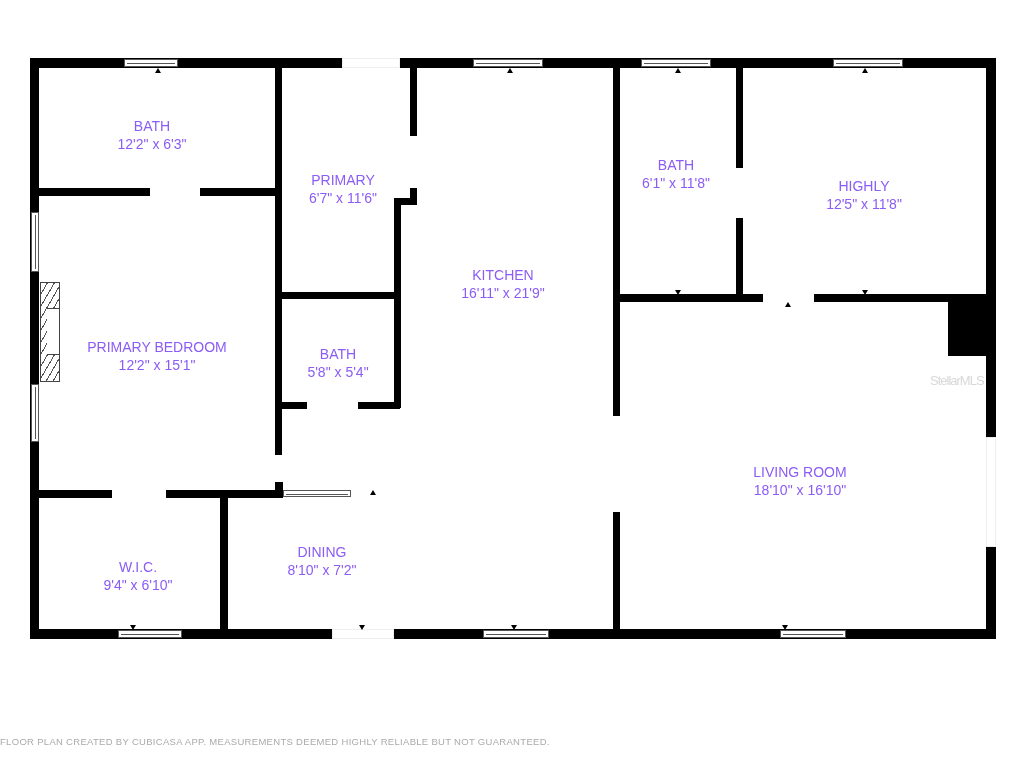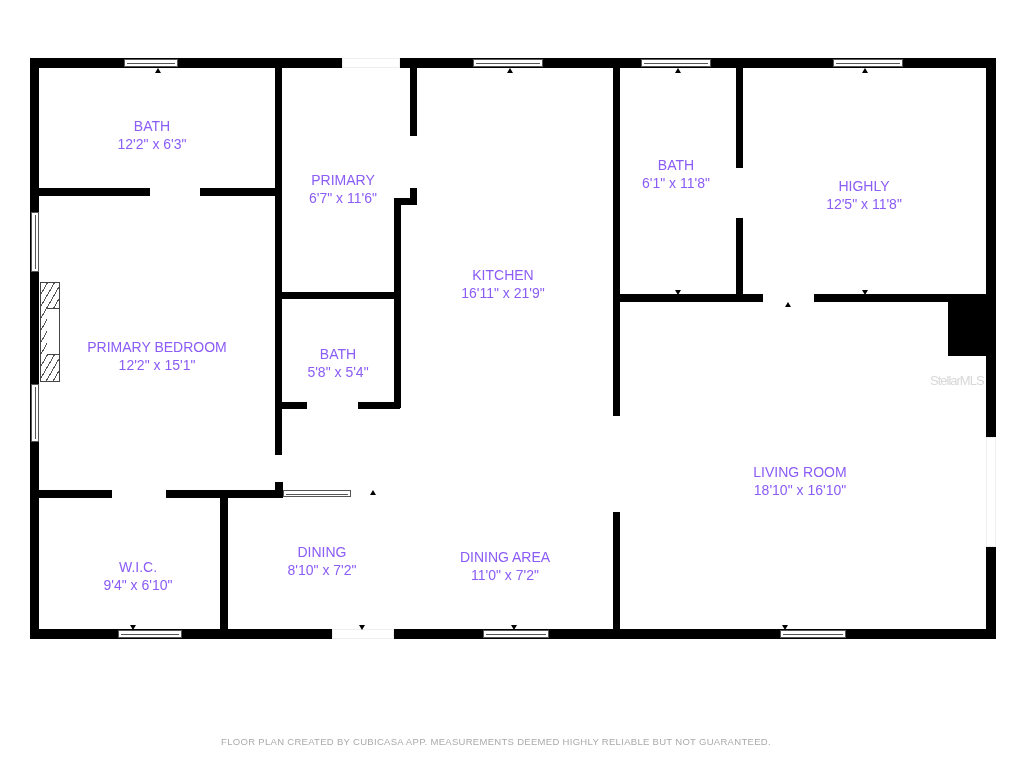--- a/index.html
+++ b/index.html
@@ -8,21 +8,21 @@
     .w { position: absolute; background: #000; }
     .win { position: absolute; background: #fff; border: 1px solid #555; box-sizing: border-box; }
     .win::after { content: ""; position: absolute; left: 2px; right: 2px; top: 50%; height: 1px; background: #555; }
     .win.v::after { left: 50%; top: 2px; bottom: 2px; right: auto; width: 1px; height: auto; }
     .label { position: absolute; text-align: center; color: #8b5cf6; font-size: 14px; line-height: 18px; transform: translate(-50%, -50%); white-space: nowrap; }
     .label .name, .label .dims { display: block; }
     .fp { position: absolute; left: 40px; top: 282px; width: 20px; height: 100px; border: 1px solid #444; box-sizing: border-box;
           background: repeating-linear-gradient(120deg, #fff 0 5px, #555 5px 6px); }
     .fp-inner { position: absolute; left: 6px; top: 25px; width: 12px; height: 45px; background: #fff; border-top: 1px solid #444; border-bottom: 1px solid #444; }
     .watermark { position: absolute; left: 930px; top: 373px; color: #d8d8d8; font-size: 13px; letter-spacing: -1px; }
-    .footer { position: absolute; left: 0; width: 992px; top: 736px; text-align: center; color: #aaa; font-size: 9.5px; letter-spacing: 0.3px; }
+    .footer { position: absolute; left: 0; width: 992px; top: 736px; color: #aaa; font-size: 9.5px; letter-spacing: 0.3px; }
     .tick { position: absolute; width: 0; height: 0; border-left: 3px solid transparent; border-right: 3px solid transparent; border-bottom: 5px solid #000; }
     .tick.down { border-bottom: none; border-top: 5px solid #000; }
   </style>
 </head>
 <body>
 
 <div class="plan">
 
   <div class="w" style="left:30px;top:58px;width:966px;height:10px;"></div>
   <div class="w" style="left:30px;top:629px;width:966px;height:10px;"></div>
@@ -105,24 +105,20 @@
     <span class="dims">18'10" x 16'10"</span>
   </div>
   <div class="label" style="left:138px;top:576px;">
     <span class="name">W.I.C.</span>
     <span class="dims">9'4" x 6'10"</span>
   </div>
   <div class="label" style="left:322px;top:561px;">
     <span class="name">DINING</span>
     <span class="dims">8'10" x 7'2"</span>
   </div>
-  <div class="label" style="left:505px;top:566px;">
-    <span class="name">DINING AREA</span>
-    <span class="dims">11'0" x 7'2"</span>
-  </div>
 
   <div class="tick" style="left:155px;top:68px;"></div>
   <div class="tick" style="left:507px;top:68px;"></div>
   <div class="tick" style="left:675px;top:68px;"></div>
   <div class="tick" style="left:862px;top:68px;"></div>
   <div class="tick down" style="left:675px;top:290px;"></div>
   <div class="tick down" style="left:862px;top:290px;"></div>
   <div class="tick" style="left:785px;top:302px;"></div>
   <div class="tick" style="left:370px;top:490px;"></div>
   <div class="tick down" style="left:130px;top:625px;"></div>

